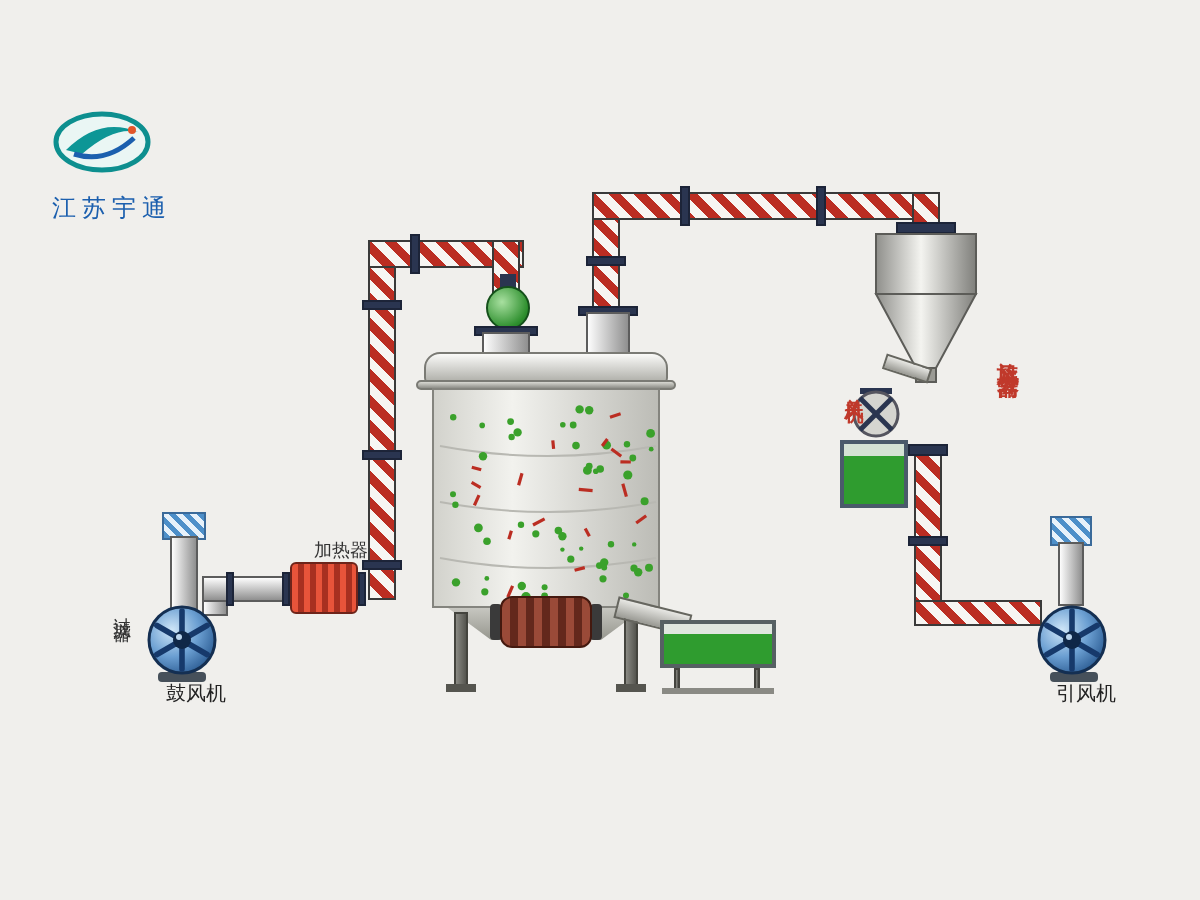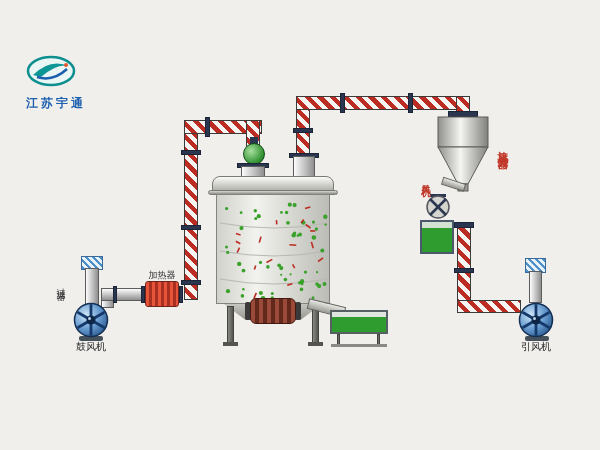--- a/index.html
+++ b/index.html
@@ -7,38 +7,38 @@
   body { font-family:"Liberation Sans","DejaVu Sans",sans-serif; }
   .stage { position:relative; width:600px; height:450px; background:#f0efec; overflow:hidden; }
   .abs { position:absolute; }
   
   .ps { position:absolute; background:repeating-linear-gradient(45deg,#f7f5f2 0 4.5px,#bb2d22 4.5px 9px); border:1px solid #3a3a3a; }
   
   .pg-h { position:absolute; background:linear-gradient(180deg,#fdfdfd,#8f8f8f); border:1px solid #5c5c5c; }
   .pg-v { position:absolute; background:linear-gradient(90deg,#fdfdfd,#8f8f8f); border:1px solid #5c5c5c; }
   .flange { position:absolute; background:#2a3550; border:1px solid #1c2438; }
   .hatch { position:absolute; background:repeating-linear-gradient(45deg,#4d8fc9 0 2.5px,#e7f1fa 2.5px 5px); border:1px solid #3a6a9a; }
-  .lbl { position:absolute; font-size:10px; color:#222; text-align:center; white-space:nowrap; }
+  .lbl { position:absolute; font-size:10px; color:#222; text-align:right; white-space:nowrap; }
   .lbl-v { writing-mode:vertical-rl; text-orientation:upright; letter-spacing:2px; white-space:normal; }
   .lbl-red { color:#c0392b; font-weight:bold; }
   .valve { border-radius:50%; background:radial-gradient(circle at 35% 35%,#a8e0a0,#2e8f2e 70%,#15641c); border:1px solid #14501a; }
   .heater { position:absolute; background:repeating-linear-gradient(90deg,#e8543a 0 3px,#a83020 3px 6px); border:1px solid #6e241a; border-radius:3px; }
   .lid { position:absolute; background:linear-gradient(180deg,#fafaf8,#aeaea8); border:1px solid #7a7a74; border-radius:8px 8px 3px 3px; }
   .rim { position:absolute; background:linear-gradient(180deg,#d8d8d2,#8e8e88); border:1px solid #7a7a74; border-radius:3px; }
   .shell { position:absolute; background:linear-gradient(90deg,#d2d2cc,#f2f2ee 35%,#bcbcb6); border:1px solid #84847e; }
   .cone { position:absolute; background:linear-gradient(180deg,#c6c6c0,#96968e); clip-path:polygon(0 0,100% 0,78% 100%,22% 100%); }
   .motor { position:absolute; background:repeating-linear-gradient(90deg,#9a4a38 0 4px,#63281c 4px 8px); border:1px solid #44190f; border-radius:6px; }
   .cap { position:absolute; background:#3a3a3a; border-radius:2px; }
   .leg { position:absolute; background:linear-gradient(90deg,#8a8a84,#55554f); border:1px solid #44443e; }
   .foot { position:absolute; background:#55554f; }
   .tank { position:absolute; border:2px solid #4a5a6a; background:linear-gradient(180deg,#d4e2d4 0 6px,#2f9c2f 6px); }
   .tray { position:absolute; border:2px solid #566063; background:linear-gradient(180deg,#dfe6df 0 5px,#2f9c2f 5px); }
   .chute { position:absolute; background:linear-gradient(180deg,#e8e8e4,#9a9a94); border:1px solid #66665f; }
   .base { position:absolute; background:#46505a; border-radius:2px; }
-  .logo-text { margin-top:1px; font-size:12px; font-weight:bold; color:#1b5fae; letter-spacing:3px; }
+  .logo-text { margin-top:1px; font-size:12px; font-weight:normal; color:#1b5fae; letter-spacing:3px; }
   .title { position:absolute; font-size:15px; font-weight:bold; color:#0d0d0d; letter-spacing:1px; }
 </style>
 </head>
 <body>
 
 <div class="stage">
 
   <div class="abs" style="left:26px;top:54px">
     <svg width="52" height="36">
       <ellipse cx="25" cy="17" rx="23" ry="14" fill="#eaf6f4" stroke="#0d8f8f" stroke-width="2.5"></ellipse>

